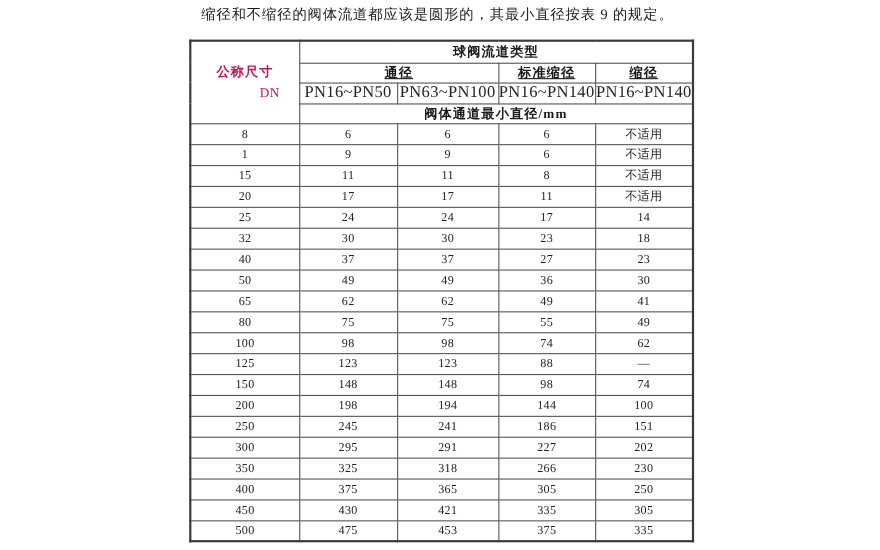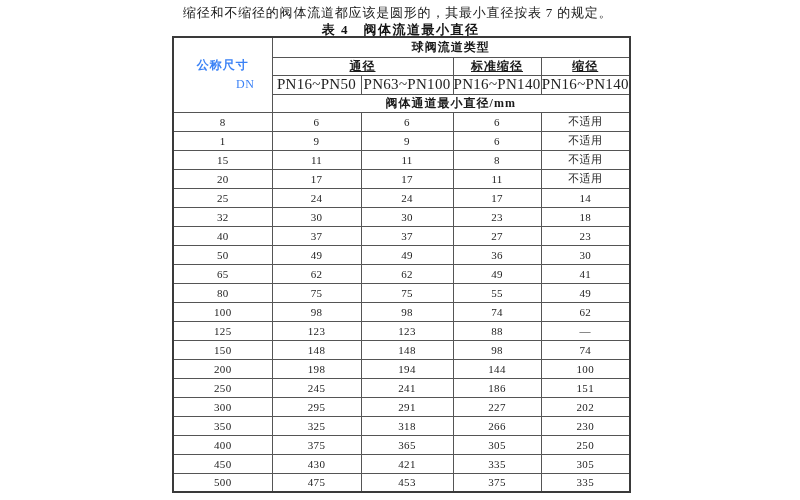--- a/index.html
+++ b/index.html
@@ -66,43 +66,42 @@
     font-size:12px;
     font-weight:bold;
     letter-spacing:1px;
     color:#1a1a1a;
   }
   th.dn-head {
     font-size:12px;
     font-weight:bold;
     letter-spacing:1px;
     line-height:1.6;
-    color:#3b82f6;
+    color:#be185d;
   }
   th.dn-head .latin { font-weight:normal; letter-spacing:0.5px;padding-left:45px; }
   th.pn-head {
     font-size:15px;
     font-weight:normal;
     letter-spacing:0.3px;
     color:#222222;
   }
   tbody td {
     font-size:11px;
     color:#232323;
     letter-spacing:0.3px;
   }
 </style>
 </head>
 <body>
 
 <div class="page">
 
-  <p class="intro">缩径和不缩径的阀体流道都应该是圆形的，其最小直径按表 7 的规定。</p>
-
-  <div class="table-title">表 4　阀体流道最小直径</div>
+  <p class="intro">缩径和不缩径的阀体流道都应该是圆形的，其最小直径按表 9 的规定。</p>
+
 
   <table class="doc-table">
     <colgroup>
       <col class="c1">
         <col class="c2">
         <col class="c3">
         <col class="c4">
         <col class="c5">
     </colgroup>
     <thead>

